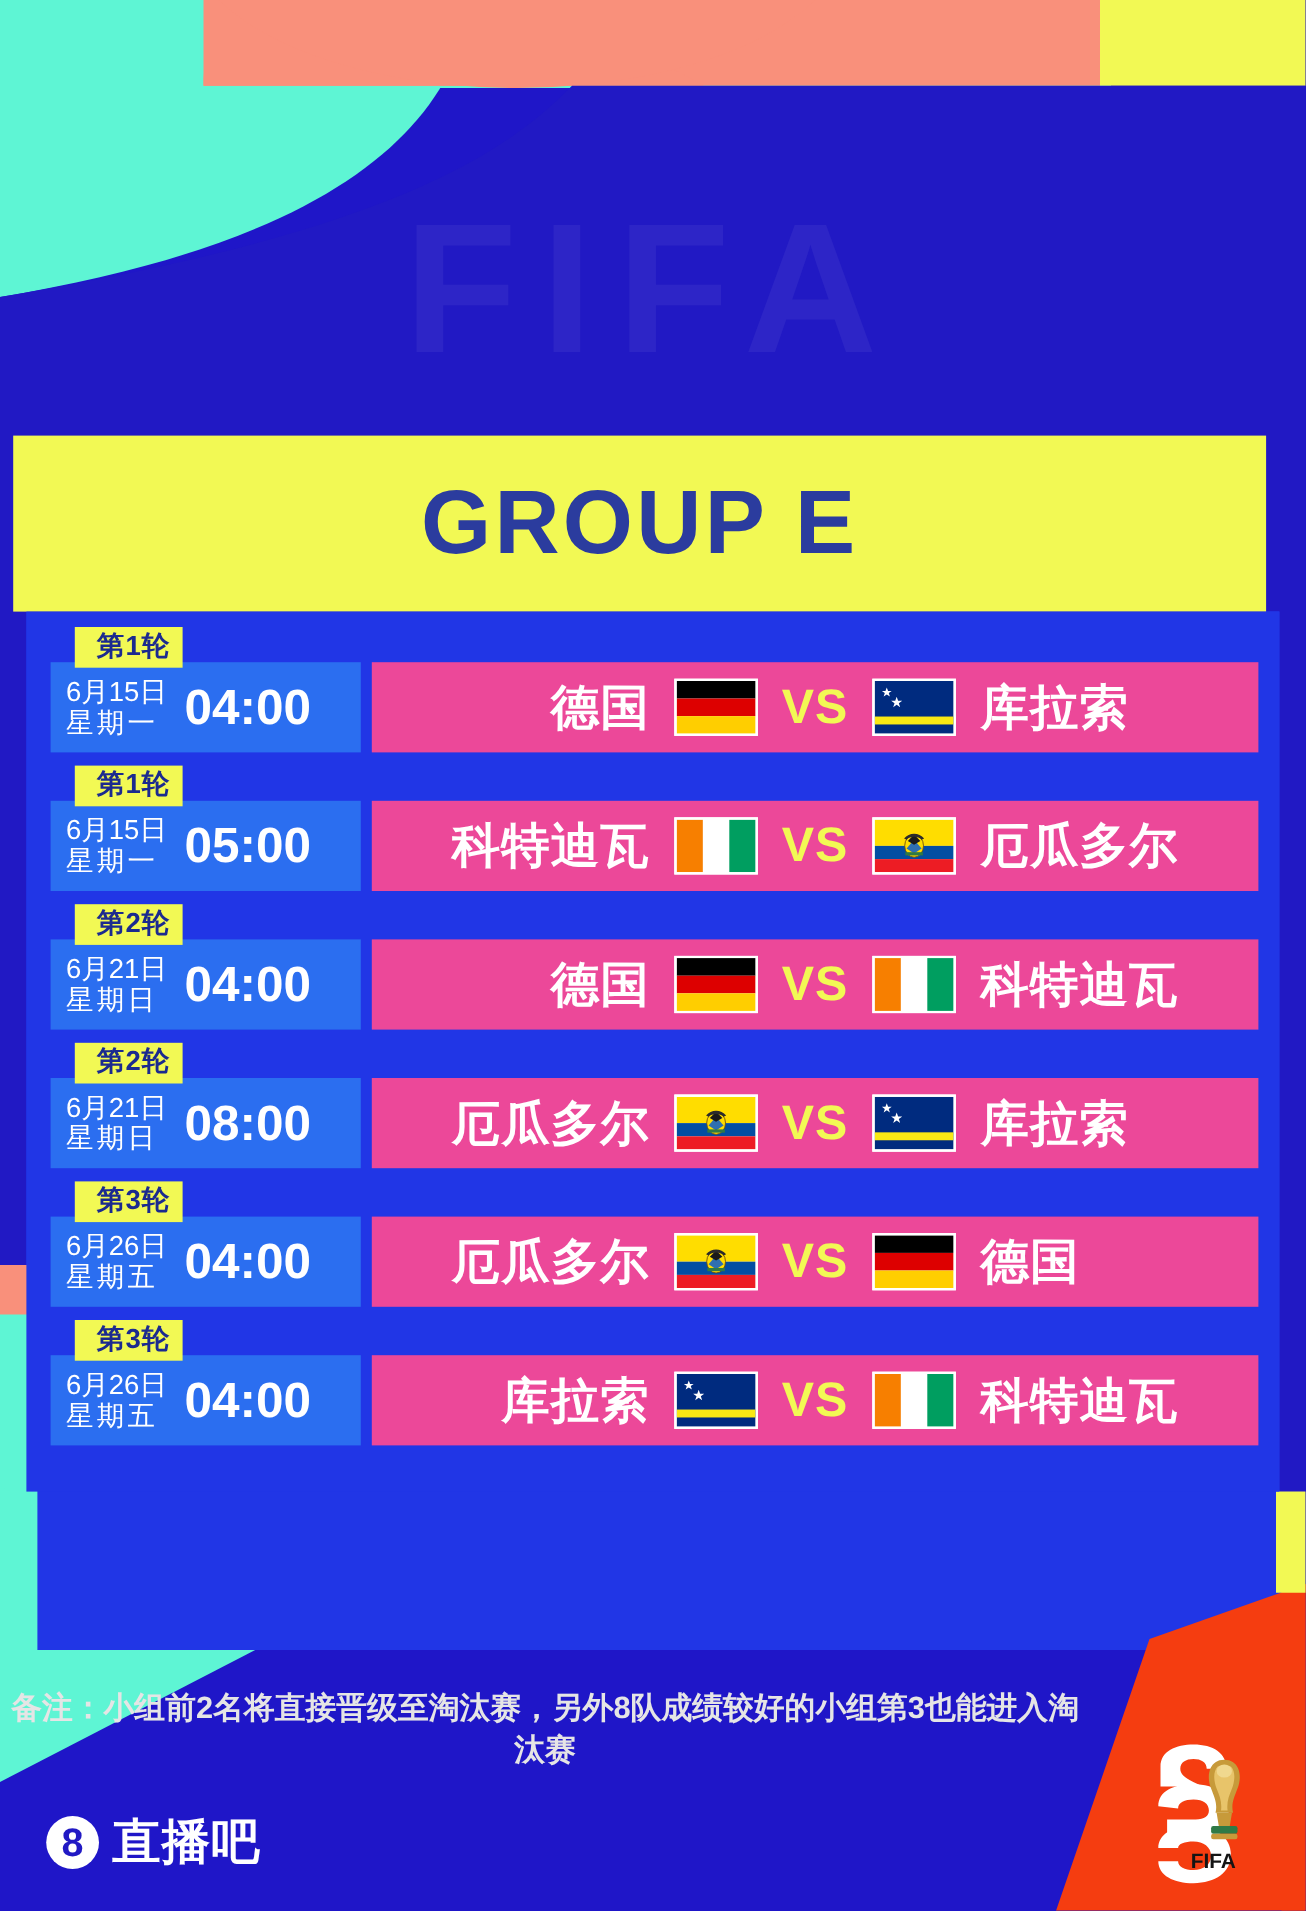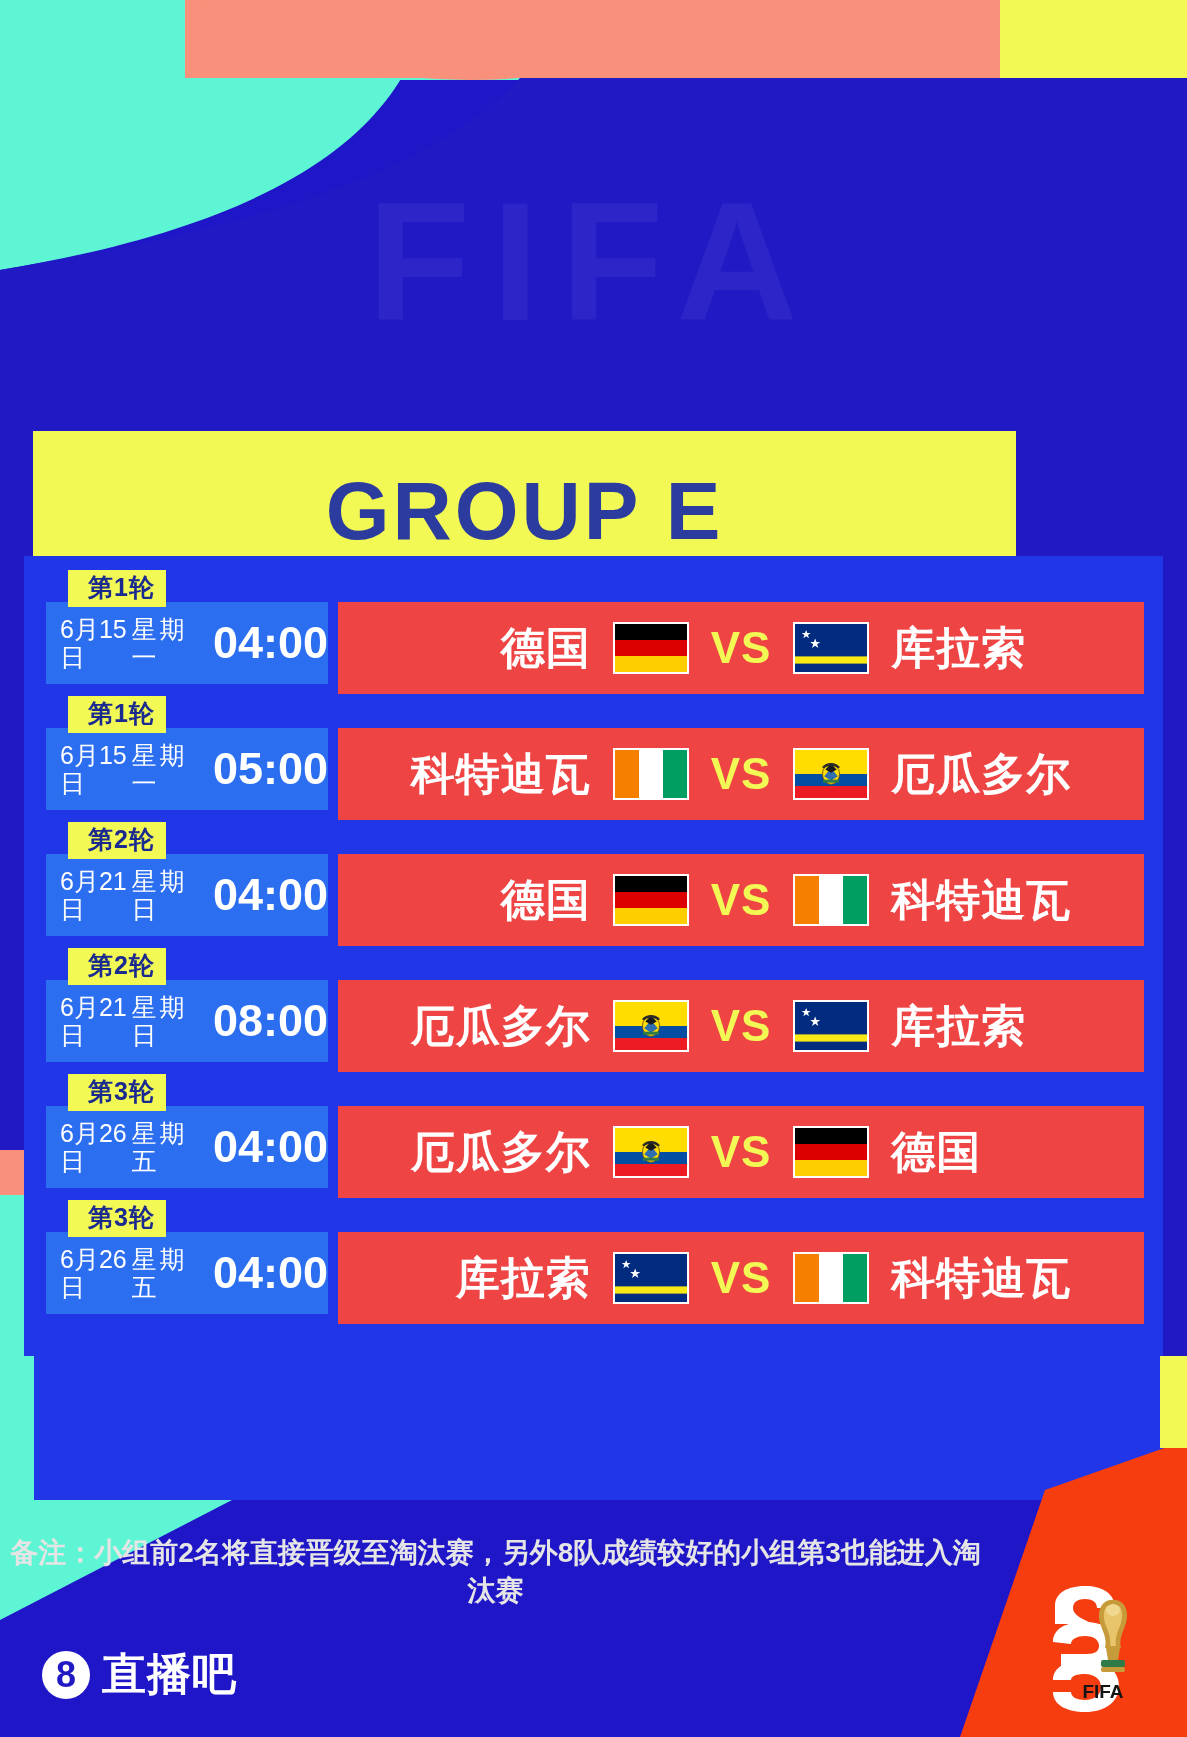--- a/index.html
+++ b/index.html
@@ -27,23 +27,23 @@
   .title-line {
     position:relative; color:#ffffff; font-weight:bold;
     line-height:1.02; letter-spacing:2px;
     text-shadow:0 0 1px #fff;
   }
   .title-l1 { font-size:92px; margin-top:26px; }
   .title-l2 { font-size:92px; margin-top:16px; }
 
   
   .group-banner {
-    position:absolute; left:33px; top:396px; width:983px; height:160px;
+    position:absolute; left:12px; top:396px; width:1139px; height:160px;
     background:#f2f954; z-index:4;
-    display:flex; align-items:center; justify-content:center;margin-top:35px;
+    display:flex; align-items:center; justify-content:center;
   }
   .group-banner .gtext {
     color:#2b3c9e; font-size:82px; font-weight:bold; letter-spacing:3px;
   }
 
   
   .panel {
     position:absolute; left:24px; top:556px; width:1139px; height:800px;
     background:#2136e6; z-index:4;
   }
@@ -56,31 +56,31 @@
   .row-r2 { top:298px; }
   .row-r3 { top:424px; }
   .row-r4 { top:550px; }
   .row-r5 { top:676px; }
 
   .datebox {
     position:absolute; left:0; top:0; width:282px; height:82px;
     background:#2b6ef0; display:flex; align-items:center;
     padding-left:14px; gap:10px;
   }
-  .dcol { display:flex; flex-direction:row; justify-content:flex-end;
+  .dcol { display:flex; flex-direction:column; justify-content:flex-end;
           color:#ffffff; font-size:25px; line-height:1.12; font-weight:400; }
   .dcol .d2 { letter-spacing:3px; }
   .timetxt {
     color:#ffffff; font-size:45px; font-weight:bold; letter-spacing:0px;
     margin-left:6px;
   }
 
   .matchbox {
-    position:absolute; left:292px; top:0; width:806px; height:92px;
-    background:#ef4444;
+    position:absolute; left:292px; top:0; width:806px; height:82px;
+    background:#ec4899;
     display:flex; align-items:center; justify-content:center; gap:22px;
   }
   .teamname {
     color:#ffffff; font-size:44px; font-weight:bold; letter-spacing:1px;
     white-space:nowrap;
   }
   .tn-left  { text-align:right; min-width:232px; }
   .tn-right { text-align:left;  min-width:232px; }
   .vs {
     color:#f2f954; font-size:44px; font-weight:bold; letter-spacing:1px;

